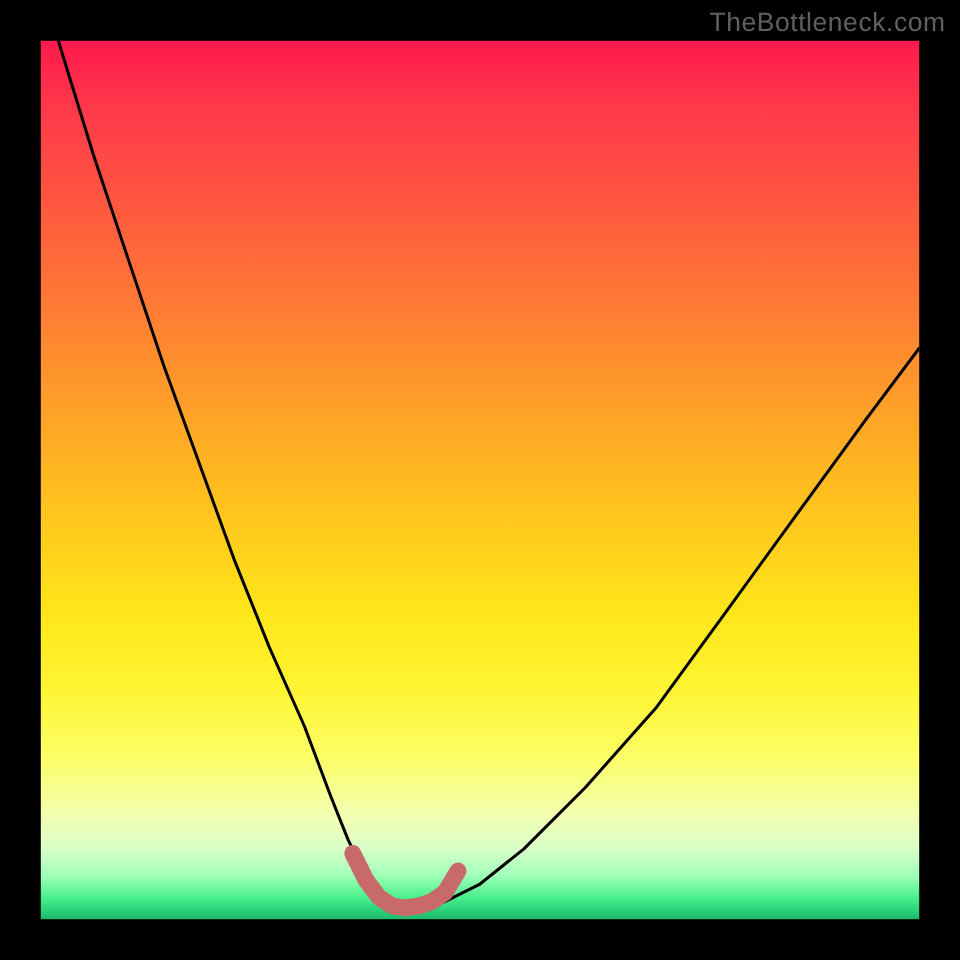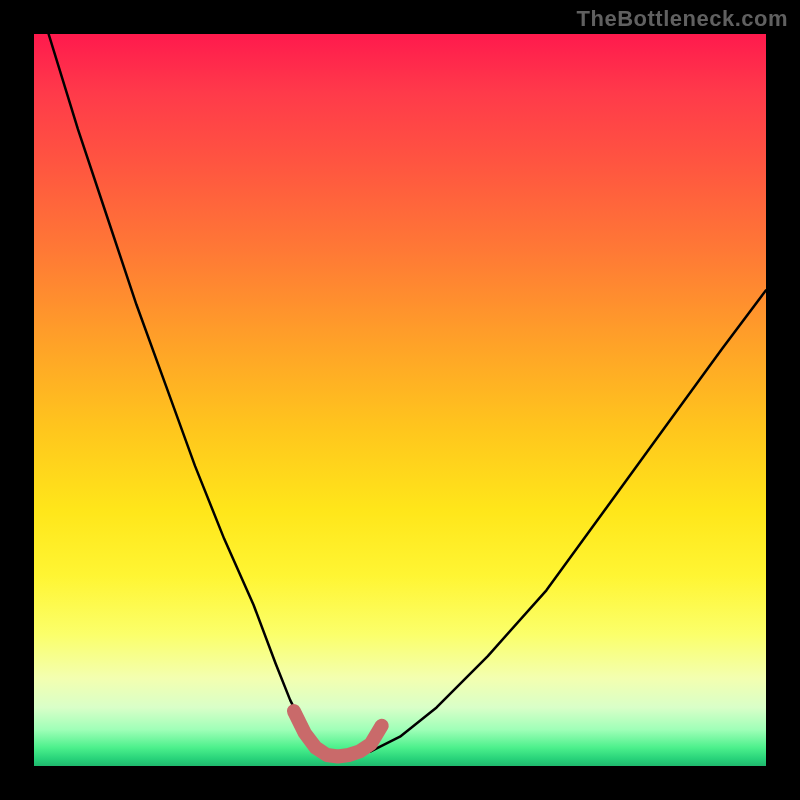--- a/index.html
+++ b/index.html
@@ -44,21 +44,21 @@
       #28d37a 99%,
       #1fb86d 100%
     );
   }
   .attribution {
     position: absolute;
     top: 6px;
     right: 12px;
     color: #606060;
     font-size: 22px;
-    font-weight: 700;
+    font-weight: 400;
     letter-spacing: 0.5px;
   }
   svg.curve {
     position: absolute;
     top: 0;
     left: 0;
     width: 732px;
     height: 732px;
   }
 </style>

